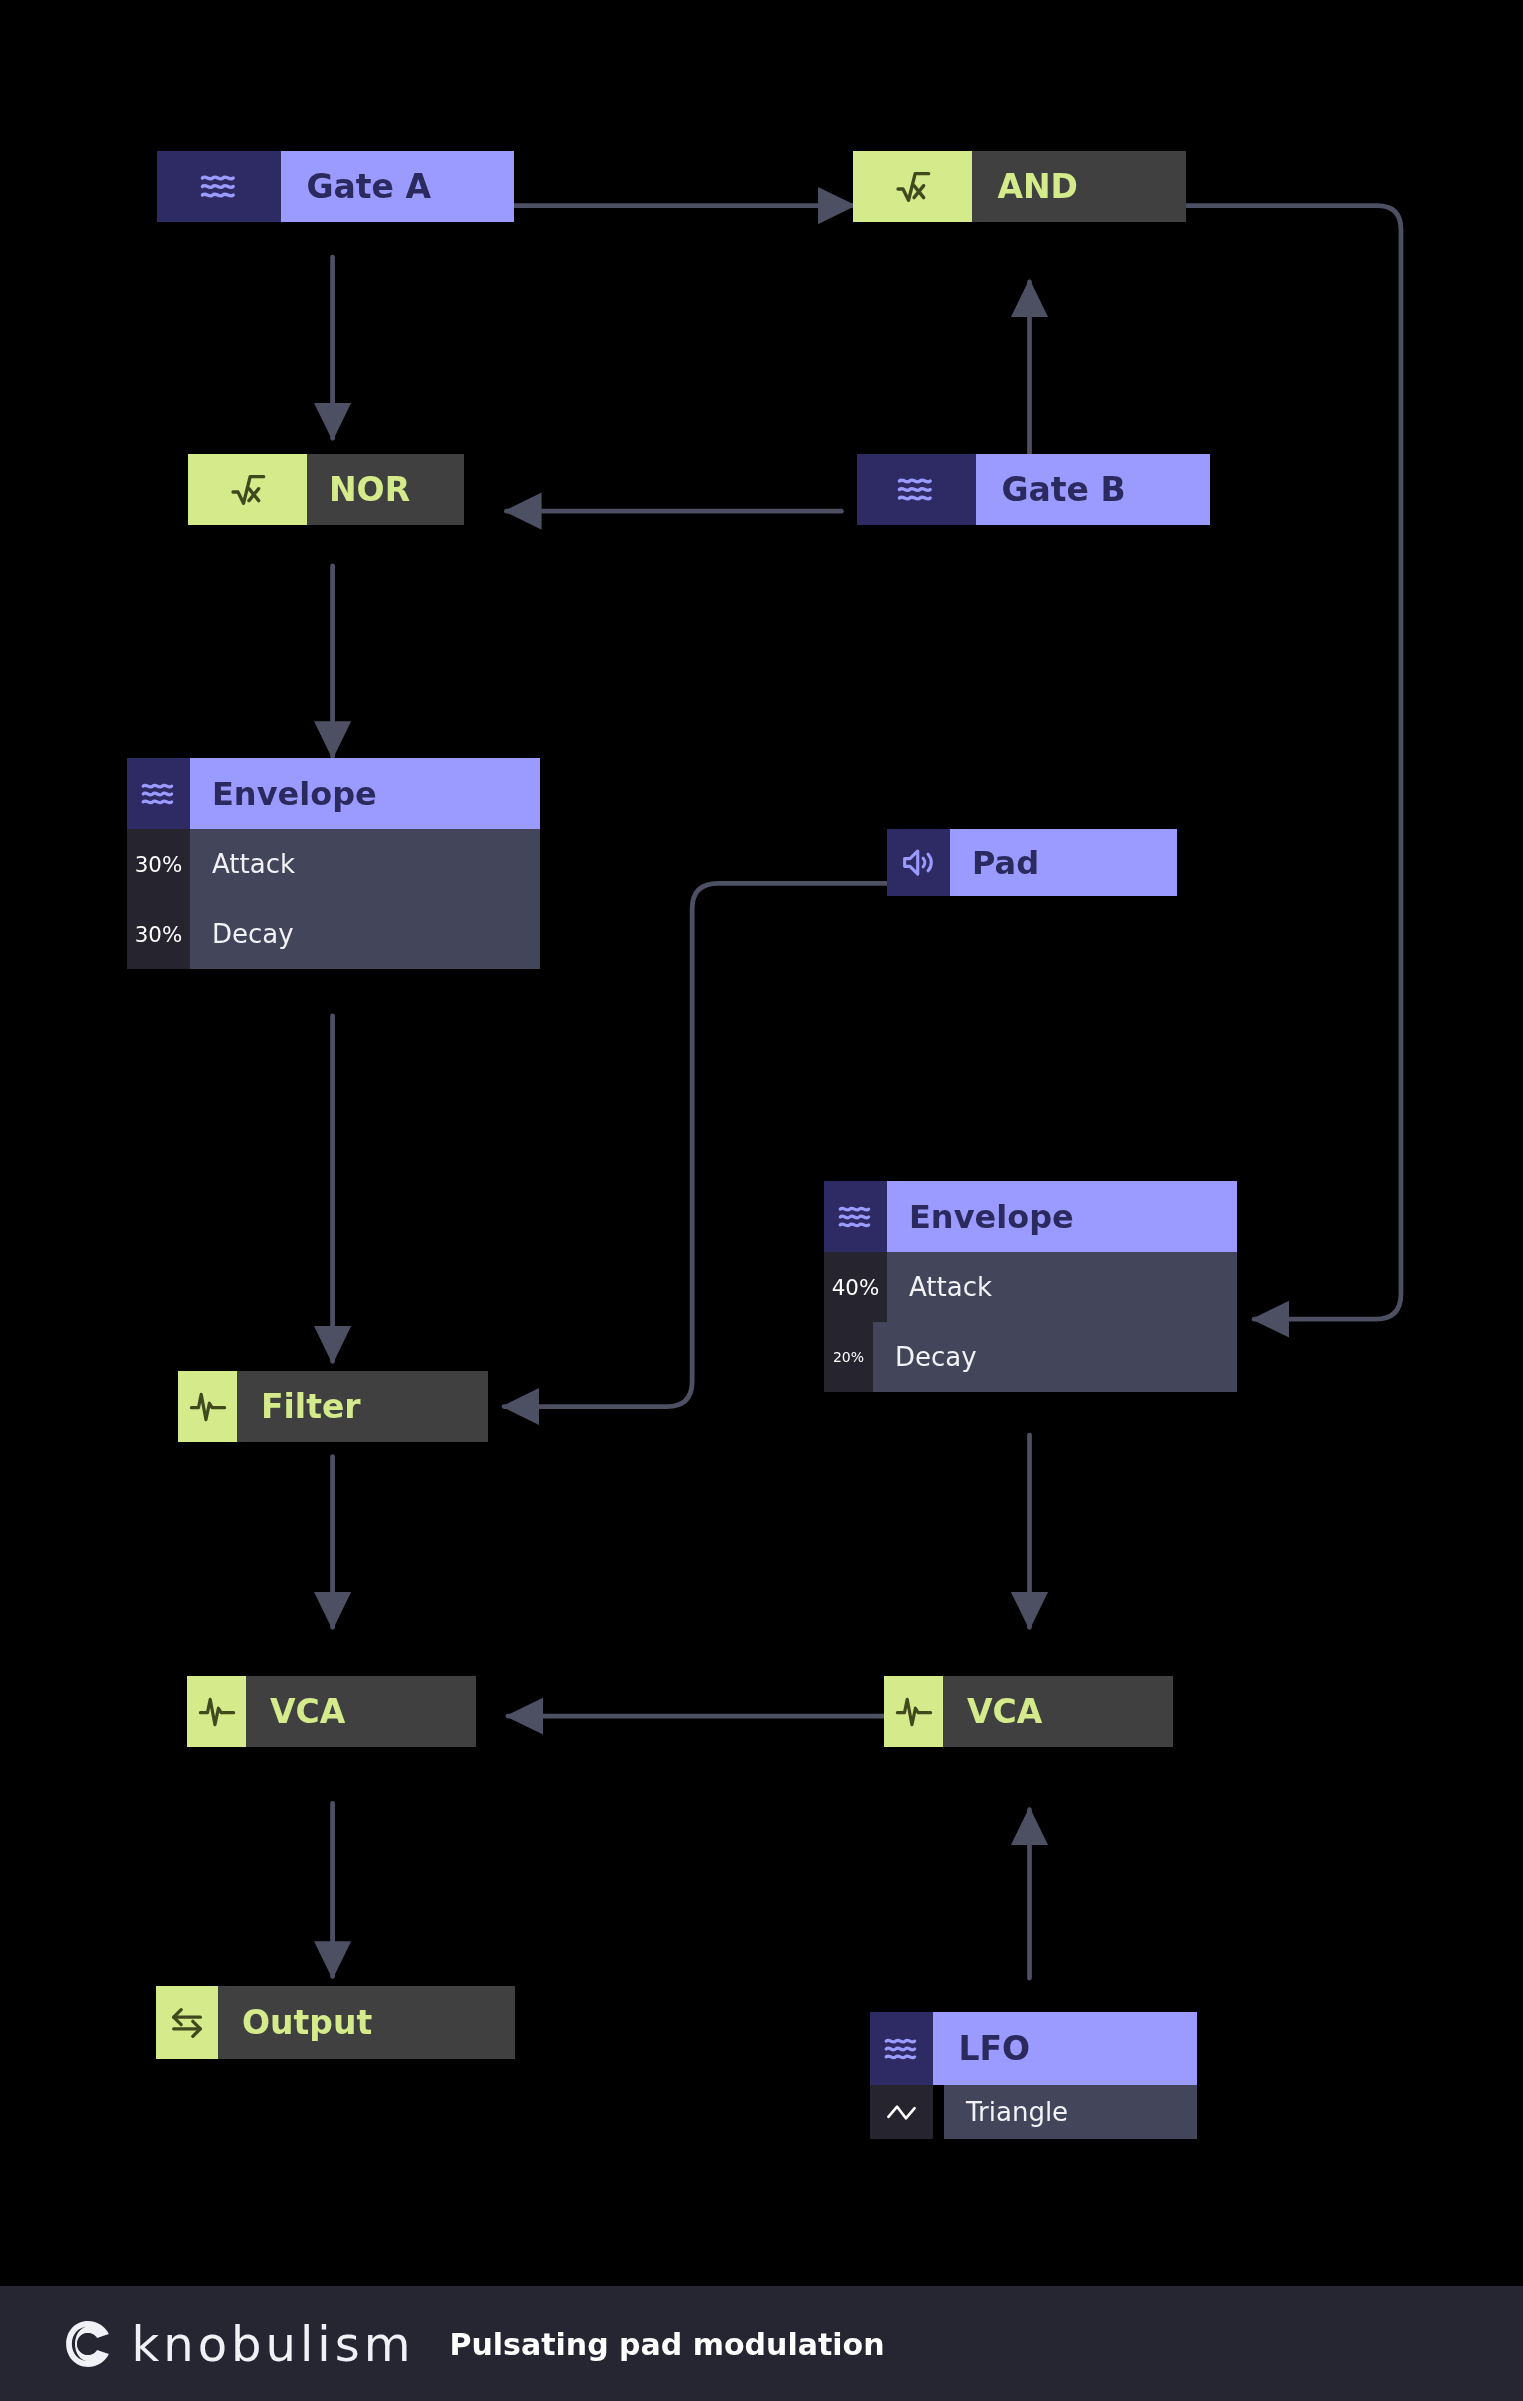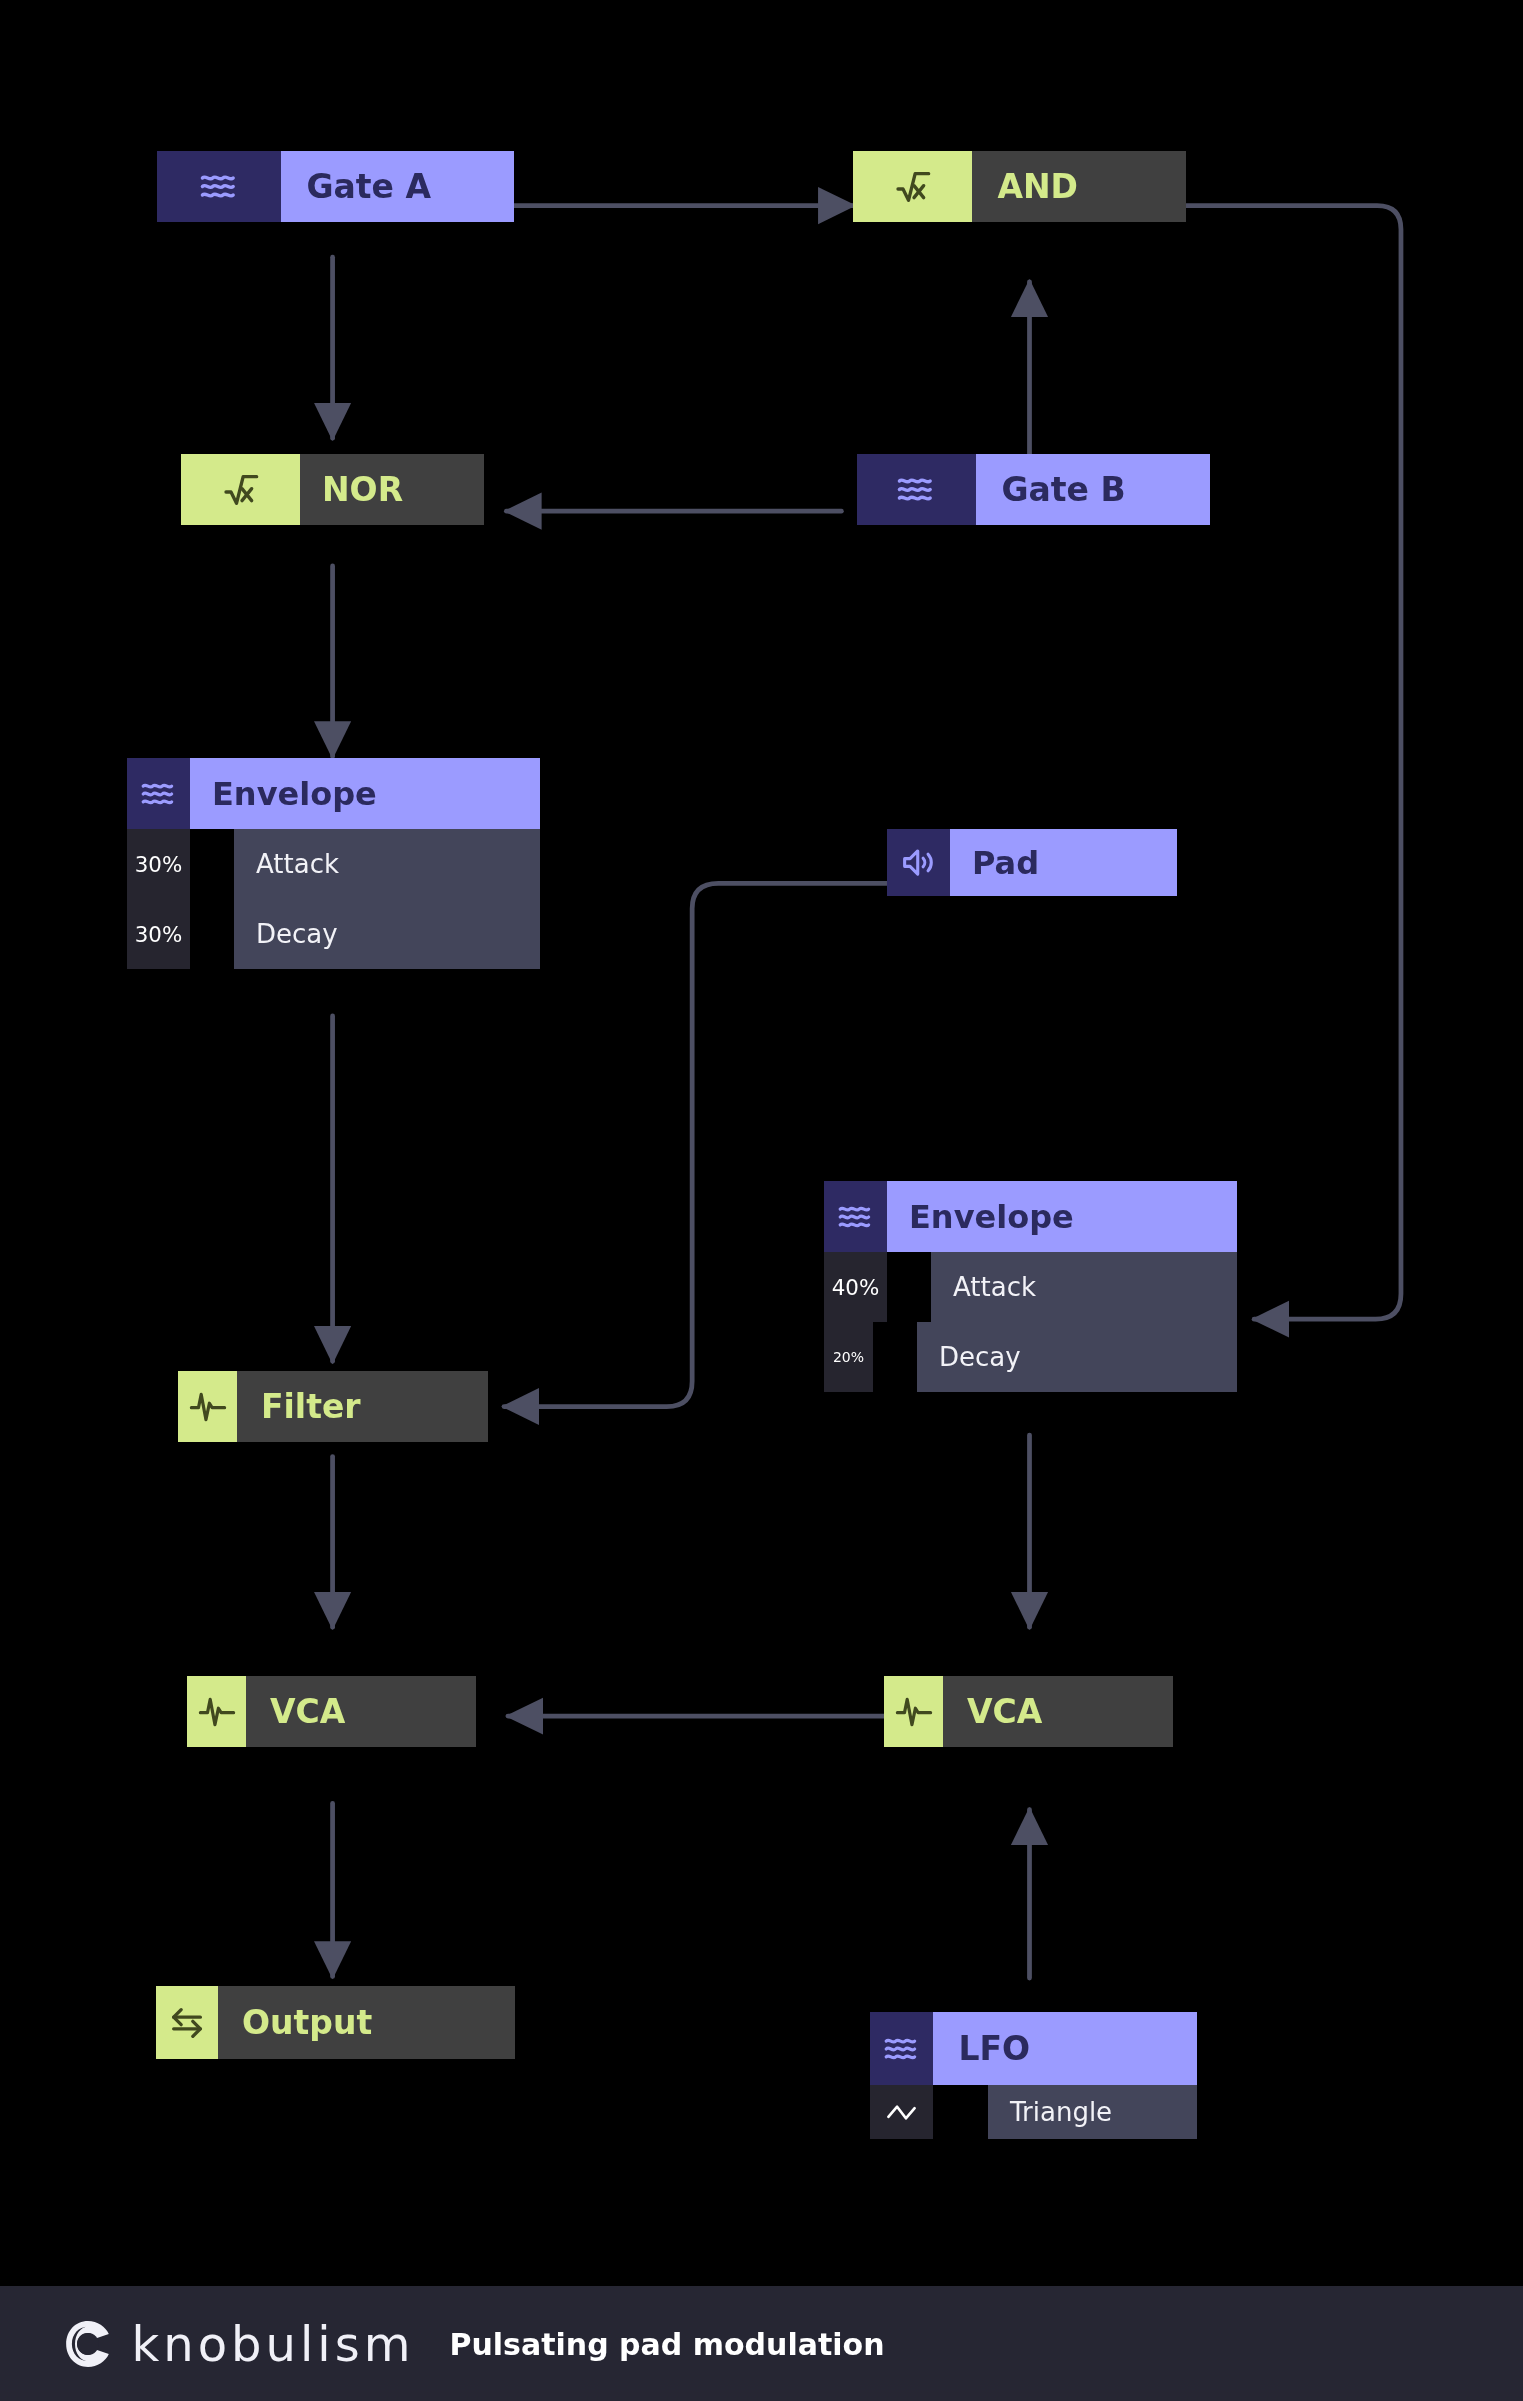--- a/index.html
+++ b/index.html
@@ -23,21 +23,21 @@
 
   
   .v-green .icon{background:#d4ea8b;}
   .v-green .title{background:#404040;color:#d4ea8b;}
   .v-green .icon svg{stroke:#41491f;}
 
   
   .params{display:flex;flex-direction:column;justify-content:space-between;}
   .prow{display:flex;flex-direction:row;align-items:stretch;}
   .pval{display:flex;align-items:center;justify-content:center;background:#26252f;color:#ffffff;flex:0 0 auto;}
-  .pname{display:flex;align-items:center;background:#43455a;color:#f2f2f7;flex:1 1 auto;white-space:nowrap;margin-left:44px;}
+  .pname{display:flex;align-items:center;background:#43455a;color:#f2f2f7;flex:1 1 auto;white-space:nowrap;}
   .pval svg{stroke:#ffffff;}
 
   
   #footer{position:absolute;left:0;top:2286px;width:1524px;height:116px;background:#262633;
           display:flex;align-items:center;}
   #brandmark{margin-left:62px;width:52px;height:52px;flex:0 0 auto;}
   #brandname{margin-left:17.5px;color:#f0f0f7;font-size:48px;letter-spacing:4px;
              font-family:"DejaVu Sans","Liberation Sans",sans-serif;font-weight:400;}
   #caption{margin-left:35px;color:#ffffff;font-size:30px;font-weight:bold;}
 </style>
@@ -101,21 +101,21 @@
         <svg width="40" height="40" viewBox="0 0 24 24" fill="none" stroke-width="2" stroke-linecap="round" stroke-linejoin="round">
           <path d="M3 13.2 L6 13.2 L9.3 20 L13.3 4 L21.4 4"></path>
           <path d="M12.6 11.2 L18.4 18.4"></path>
             <path d="M18.4 11.2 L12.6 18.4"></path>
         </svg>
       </div>
       <div class="title" style="font-size:33px;padding-left:25.4px;">AND</div>
     </div>
   </div>
 
-  <div class="node v-green" style="left:181px;top:454px;width:303px;">
+  <div class="node v-green" style="left:188px;top:454px;width:276px;">
     <div class="head" style="height:71px;">
       <div class="icon" style="width:119px;">
         <svg width="40" height="40" viewBox="0 0 24 24" fill="none" stroke-width="2" stroke-linecap="round" stroke-linejoin="round">
           <path d="M3 13.2 L6 13.2 L9.3 20 L13.3 4 L21.4 4"></path>
           <path d="M12.6 11.2 L18.4 18.4"></path>
             <path d="M18.4 11.2 L12.6 18.4"></path>
         </svg>
       </div>
       <div class="title" style="font-size:33px;padding-left:22px;">NOR</div>
     </div>

